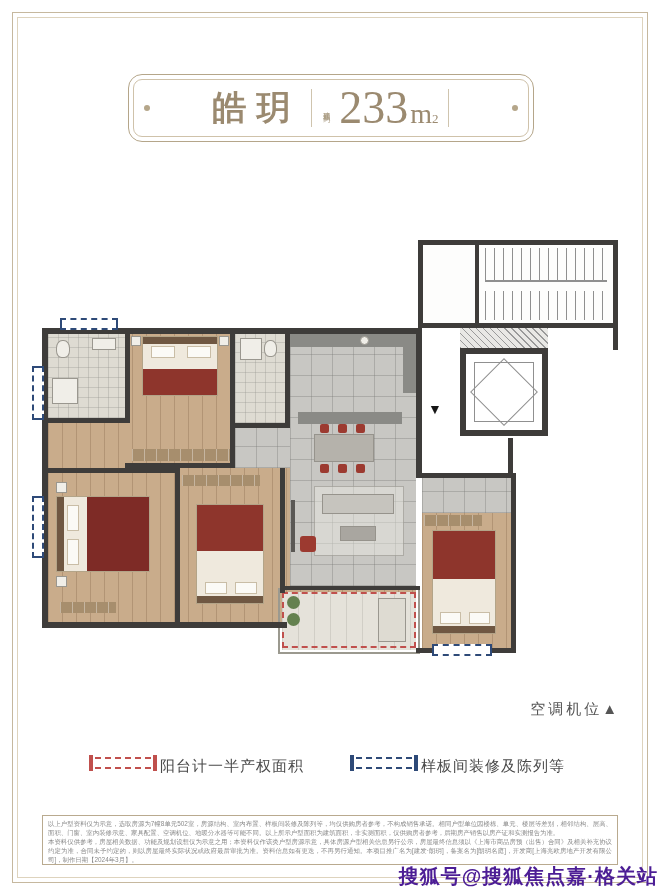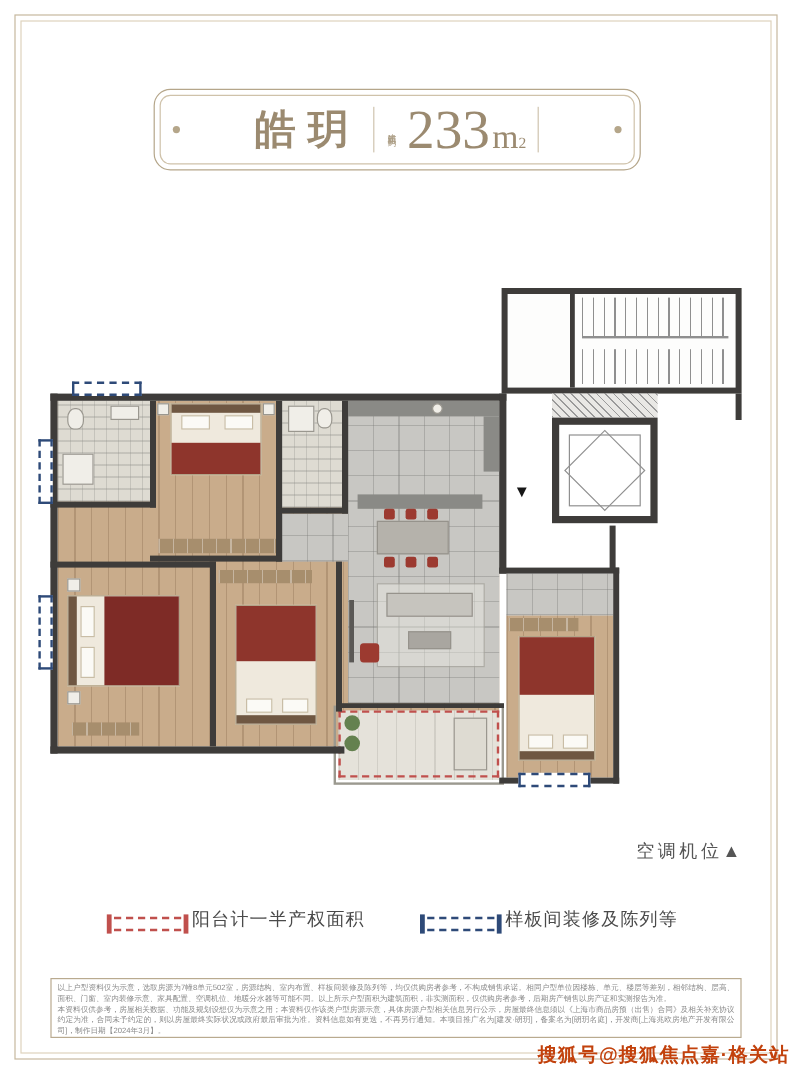--- a/index.html
+++ b/index.html
@@ -63,32 +63,32 @@
   .plant{position:absolute;width:13px;height:13px;border-radius:50%;background:#64814f;}
   .balcwall{position:absolute;left:248px;top:350px;width:142px;height:66px;border:2px solid #9b998f;box-sizing:border-box;}
   .balcfloor{position:absolute;left:252px;top:354px;width:134px;height:58px;background:#e5e2da;
              background-image:repeating-linear-gradient(90deg,rgba(150,148,140,.25) 0 1px,transparent 1px 16px);}
   .balcdash{position:absolute;left:252px;top:354px;width:134px;height:56px;border:2px dashed #c0504d;box-sizing:border-box;}
   .rug{position:absolute;left:284px;top:248px;width:88px;height:68px;border:1px solid rgba(130,128,120,.5);
        background:rgba(236,234,228,.45);}
   
   .caption{position:absolute;right:40px;top:700px;font-size:15px;color:#555;letter-spacing:3px;}
   .legend{position:absolute;left:0;top:757px;width:660px;display:flex;justify-content:center;gap:52px;}
-  .leg-item{display:flex;align-items:flex-end;gap:9px;font-family:Liberation Mono, monospace;}
+  .leg-item{display:flex;align-items:flex-start;gap:9px;font-family:Liberation Mono, monospace;}
   .sym{position:relative;width:56px;height:12px;border-top:2.5px dashed;border-bottom:2.5px dashed;box-sizing:border-box;}
   .sym::before,.sym::after{content:"";position:absolute;top:-4px;bottom:-4px;width:4px;background:currentColor;}
   .sym::before{left:-6px}.sym::after{right:-6px}
   .sym.r{color:#c0504d;border-color:#c0504d;}
   .sym.b{color:#2e4a78;border-color:#2e4a78;}
   .leg-label{font-size:15px;color:#4a4a4a;letter-spacing:1px;}
   .disc{position:absolute;left:42px;top:815px;width:564px;height:42px;border:1px solid #b9aa8f;
         padding:3px 5px;overflow:hidden;}
   .disc p{margin:0;font-size:6.4px;line-height:9px;color:#8a8a8a;text-align:justify;
           transform-origin:0 0;}
-  .wm{position:absolute;right:2px;bottom:5px;font-size:16px;color:#c2410c;letter-spacing:1px;
+  .wm{position:absolute;right:2px;bottom:5px;font-size:20px;color:#4c1d95;letter-spacing:1px;
       font-weight:600;}
 </style>
 </head>
 <body>
 
 <div class="page">
 
   <div class="frame"></div>
 
   <div class="plaque">

